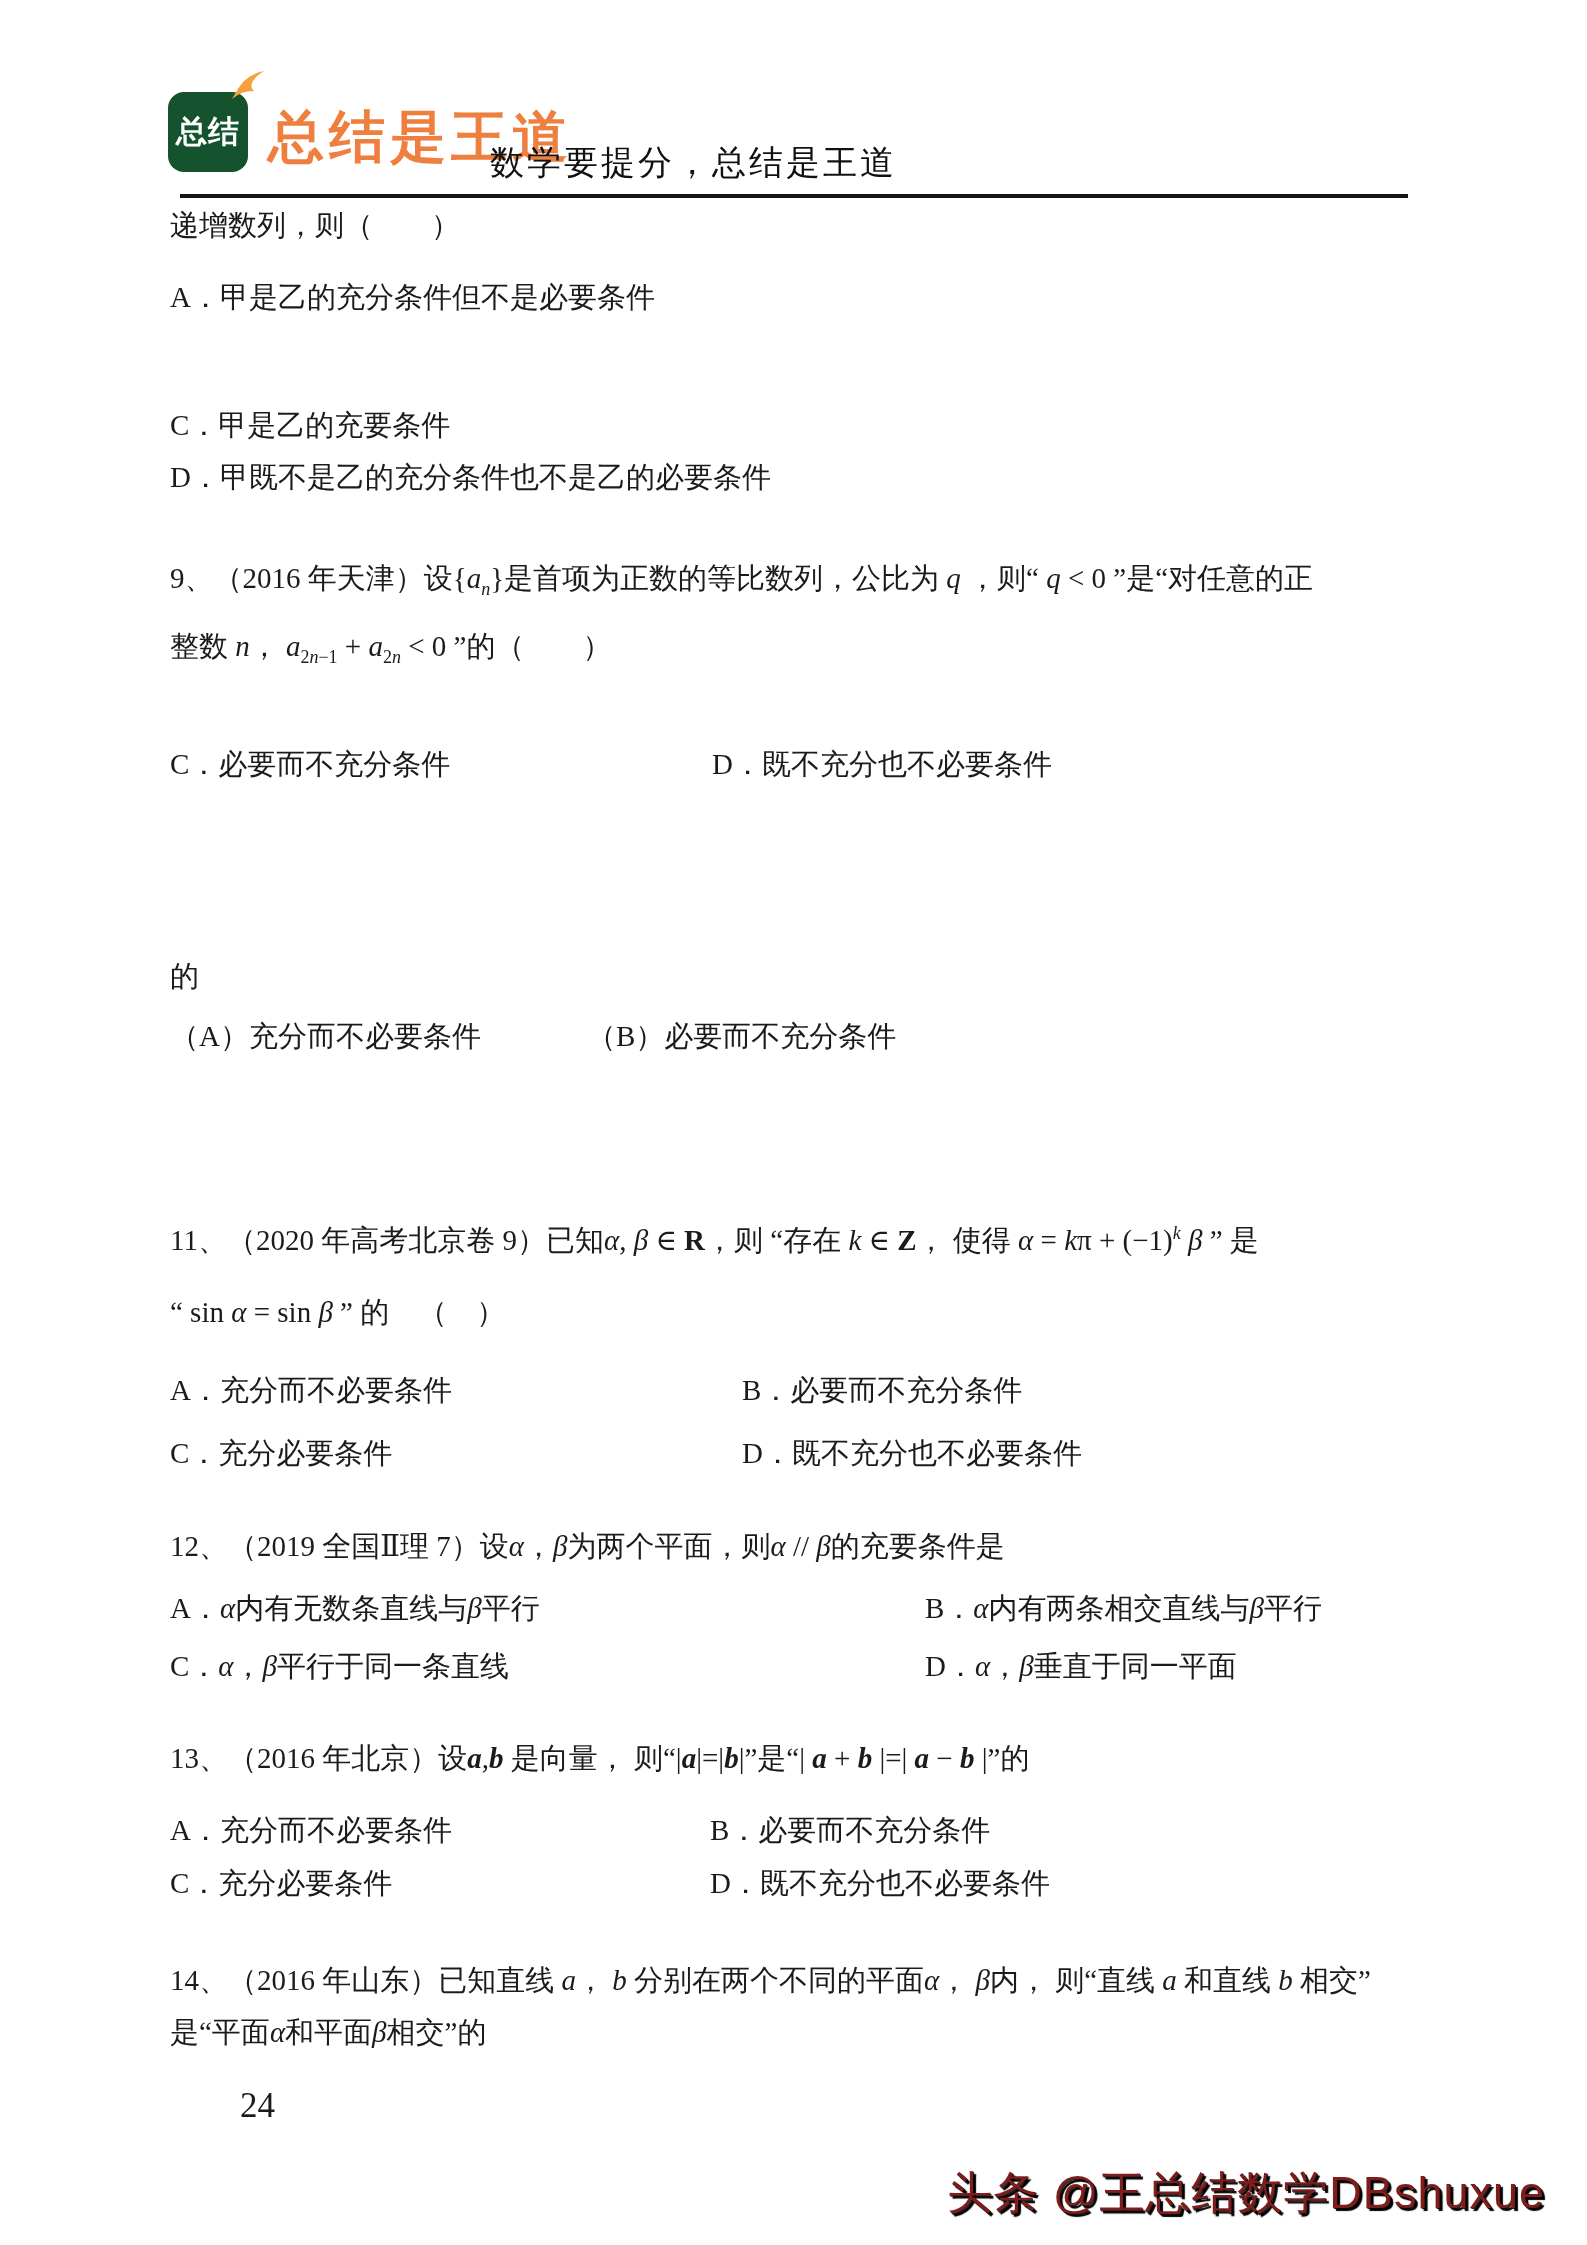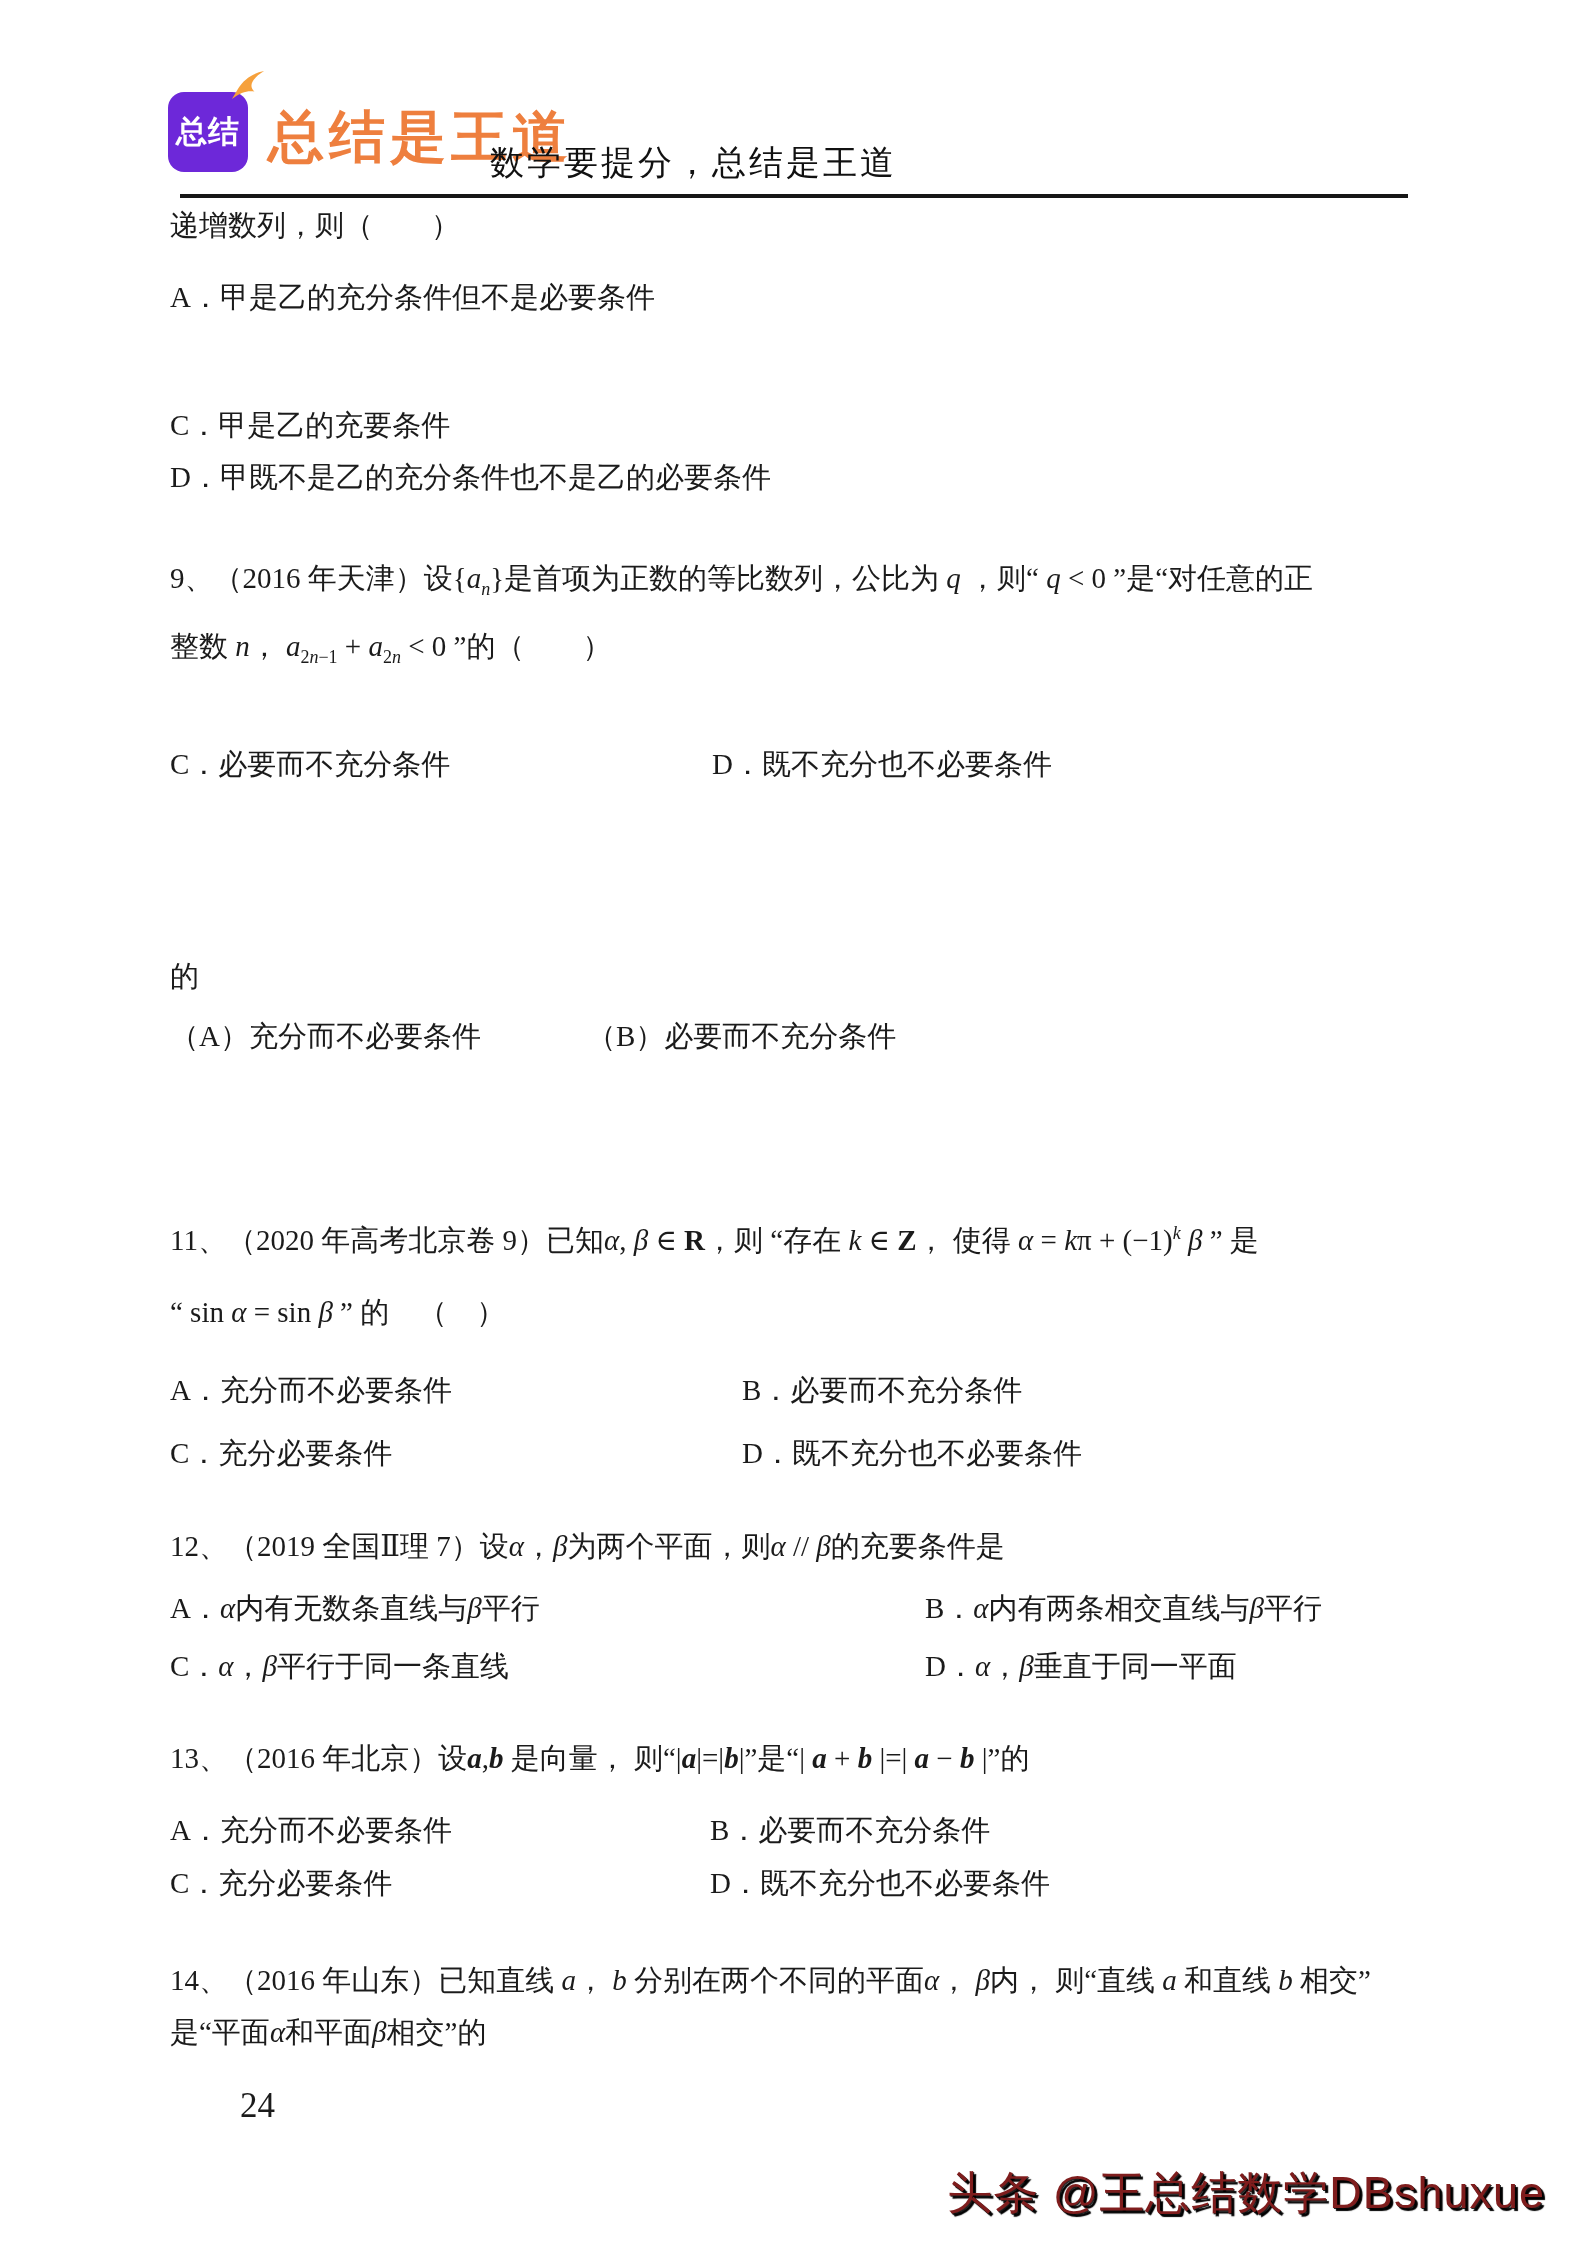--- a/index.html
+++ b/index.html
@@ -4,21 +4,21 @@
 <style>
   html,body{margin:0;padding:0;background:#ffffff;}
   .page{
     position:relative; width:1587px; height:2245px; background:#ffffff;
     font-family:"Liberation Serif","DejaVu Serif",serif;
     color:#1b1b1b; overflow:hidden;
   }
   
   .logo-badge{
     position:absolute; left:168px; top:92px; width:80px; height:80px;
-    background:#6d28d9; border-radius:16px;
+    background:#14532d; border-radius:16px;
     display:flex; align-items:center; justify-content:center;
   }
   .logo-badge-text{
     color:#ffffff; font-family:"Liberation Sans","DejaVu Sans",sans-serif;
     font-weight:bold; font-size:31px; letter-spacing:1px;
   }
   .bird{position:absolute; left:230px; top:70px; width:36px; height:30px;}
   .brand{
     position:absolute; left:268px; top:100px;
     font-family:"Liberation Sans","DejaVu Sans",sans-serif;

